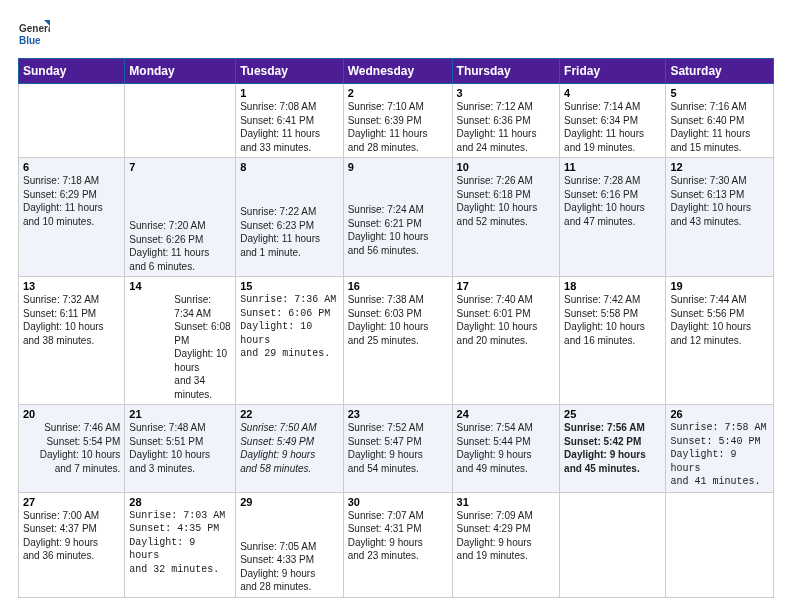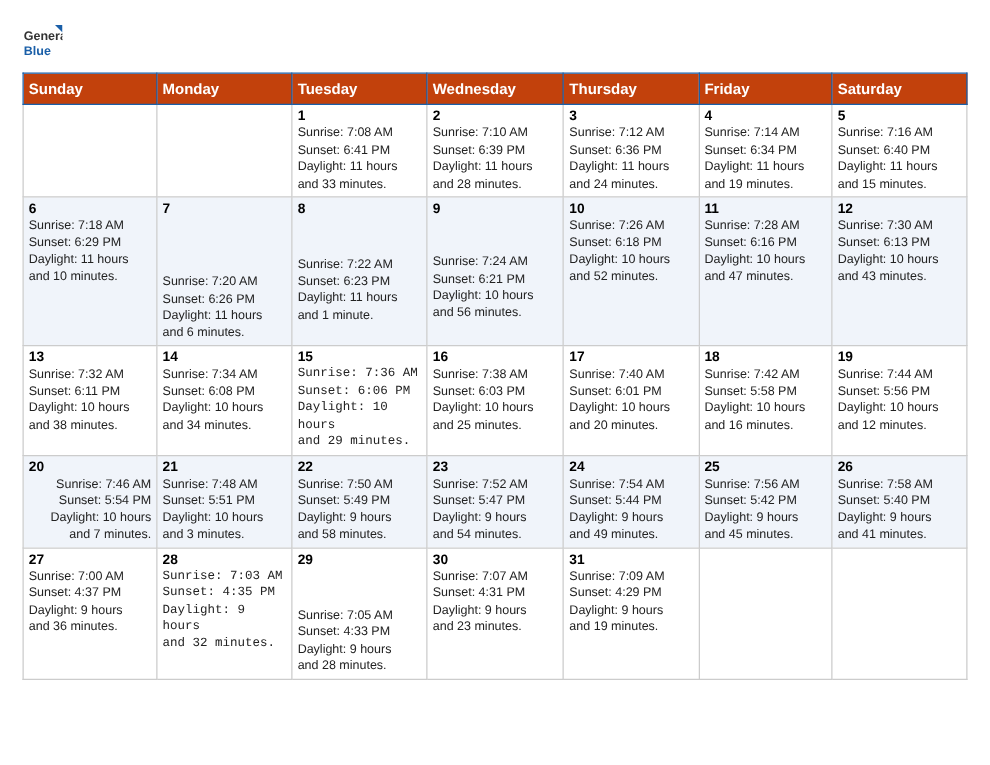--- a/index.html
+++ b/index.html
@@ -38,21 +38,21 @@
     .subtitle {
       font-size: 14px;
       color: #555;
     }
     table {
       width: 100%;
       border-collapse: collapse;
       font-size: 10.5px;
     }
     thead tr th {
-      background: #c2410c;
+      background: #4c1d95;
       color: #fff;
       padding: 5px 4px;
       text-align: left;
       font-size: 12px;
       font-weight: bold;
       border: 1px solid #1a5fa8;
     }
     tbody tr td {
       border: 1px solid #ccc;
       padding: 3px 4px;
@@ -201,21 +201,21 @@
         <tr>
           <td>
             <span class="day-num">13</span>
             <div class="cell-text" style="white-space: pre-line;">Sunrise: 7:32 AM
 Sunset: 6:11 PM
 Daylight: 10 hours
 and 38 minutes.</div>
           </td>
           <td>
             <span class="day-num">14</span>
-            <div class="cell-text" style="white-space: pre-line;">Sunrise: 7:34 AM
+            <div class="cell-text" style="white-space: pre-line; margin-left: 45px;">Sunrise: 7:34 AM
 Sunset: 6:08 PM
 Daylight: 10 hours
 and 34 minutes.</div>
           </td>
           <td>
             <span class="day-num">15</span>
             <div class="cell-text" style="white-space: pre-line; font-family: Liberation Mono, monospace;">Sunrise: 7:36 AM
 Sunset: 6:06 PM
 Daylight: 10 hours
 and 29 minutes.</div>
@@ -259,49 +259,49 @@
           </td>
           <td>
             <span class="day-num">21</span>
             <div class="cell-text" style="white-space: pre-line;">Sunrise: 7:48 AM
 Sunset: 5:51 PM
 Daylight: 10 hours
 and 3 minutes.</div>
           </td>
           <td>
             <span class="day-num">22</span>
-            <div class="cell-text" style="white-space: pre-line;">Sunrise: 7:50 AM
+            <div class="cell-text" style="white-space: pre-line; font-style: italic;">Sunrise: 7:50 AM
 Sunset: 5:49 PM
 Daylight: 9 hours
 and 58 minutes.</div>
           </td>
           <td>
             <span class="day-num">23</span>
             <div class="cell-text" style="white-space: pre-line;">Sunrise: 7:52 AM
 Sunset: 5:47 PM
 Daylight: 9 hours
 and 54 minutes.</div>
           </td>
           <td>
             <span class="day-num">24</span>
             <div class="cell-text" style="white-space: pre-line;">Sunrise: 7:54 AM
 Sunset: 5:44 PM
 Daylight: 9 hours
 and 49 minutes.</div>
           </td>
           <td>
             <span class="day-num">25</span>
-            <div class="cell-text" style="white-space: pre-line;">Sunrise: 7:56 AM
+            <div class="cell-text" style="white-space: pre-line; font-weight: bold;">Sunrise: 7:56 AM
 Sunset: 5:42 PM
 Daylight: 9 hours
 and 45 minutes.</div>
           </td>
           <td>
             <span class="day-num">26</span>
-            <div class="cell-text" style="white-space: pre-line;">Sunrise: 7:58 AM
+            <div class="cell-text" style="white-space: pre-line; font-family: Liberation Mono, monospace;">Sunrise: 7:58 AM
 Sunset: 5:40 PM
 Daylight: 9 hours
 and 41 minutes.</div>
           </td>
         </tr>
         <tr>
           <td>
             <span class="day-num">27</span>
             <div class="cell-text" style="white-space: pre-line;">Sunrise: 7:00 AM
 Sunset: 4:37 PM

